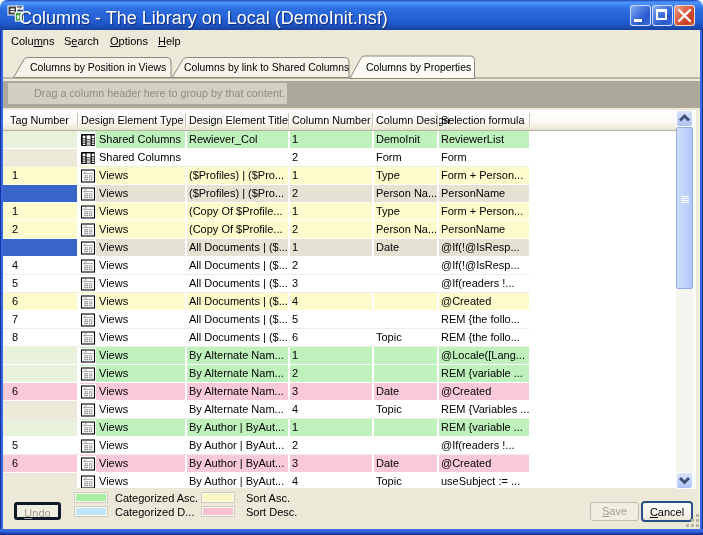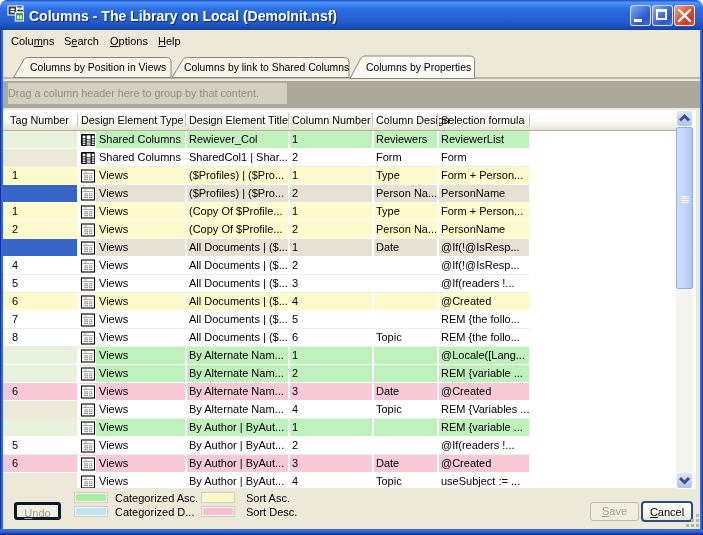--- a/index.html
+++ b/index.html
@@ -1,28 +1,28 @@
 <!DOCTYPE html>
 <html><head><meta charset="utf-8"><style>
 *{margin:0;padding:0;box-sizing:border-box}
 html,body{width:703px;height:535px;overflow:hidden;background:#fff}
 body{font-family:"Liberation Sans",sans-serif;font-size:11px;color:#000;position:relative}
 #win{position:absolute;left:0;top:0;width:703px;height:535px;background:#ece9d8;border-radius:8px 8px 0 0}
 #tbar{position:absolute;left:0;top:0;width:703px;height:30px;border-radius:7px 7px 0 0;
 background:linear-gradient(180deg,#1e44a8 0%,#2f63d4 2.5%,#4182f0 5.5%,#4f97fc 10%,#3c82f2 17%,#2e70e2 28%,#2867da 45%,#2461d4 62%,#2058c8 78%,#1b4db4 90%,#15409c 100%)}
-#ttl{position:absolute;left:29px;top:7.5px;font-size:14px;font-weight:bold;color:#fff;text-shadow:1px 1px 1px rgba(10,24,90,.75);letter-spacing:0}
+#ttl{position:absolute;left:19px;top:7.5px;font-size:18px;font-weight:normal;color:#fff;text-shadow:1px 1px 1px rgba(10,24,90,.75);letter-spacing:0}
 .wb{position:absolute;top:5px;width:21px;height:21px;border-radius:3px;border:1px solid rgba(255,255,255,.75)}
 .wb.b{background:linear-gradient(135deg,#89aef2 0%,#4272dd 45%,#2a58cc 70%,#3d6cd8 100%)}
 #bmin{left:630px}#bmax{left:652px}
 #bcls{left:674px;background:linear-gradient(135deg,#eda28b 0%,#dd6547 40%,#c83c1d 75%,#d95f38 100%)}
 #menu{position:absolute;left:3px;top:30px;width:697px;height:22px;background:#ece9d8}
 .mi{position:absolute;top:5px}
 u{text-decoration:underline}
 #band{position:absolute;left:3px;top:81px;width:697px;height:27px;background:#aca89b}
-#bandbox{position:absolute;left:5px;top:2px;width:279px;height:21px;background:#d4d0c1;color:#908d7e;font-size:10.8px;line-height:21px;padding-left:0}
+#bandbox{position:absolute;left:5px;top:2px;width:279px;height:21px;background:#d4d0c1;color:#908d7e;font-size:10.8px;line-height:21px;padding-left:26px}
 #hdr{position:absolute;left:3px;top:110px;width:673px;height:21px;background:linear-gradient(180deg,#ffffff 0%,#fcfbf7 55%,#f2f0e4 80%,#e9e6d7 95%,#e4e1d0 100%);border-bottom:1px solid #b5b1a1}
 .h{position:absolute;top:0;height:20px;line-height:21px;padding-left:4px;white-space:nowrap;font-size:10.8px}
 .hs{position:absolute;top:3px;height:14px;width:1px;background:#c9c5b5;box-shadow:1px 0 0 #fff}
 #grid{position:absolute;left:0px;top:131px;width:676px;height:357px;overflow:hidden;background:#fff}
 .row{position:absolute;left:3px;width:673px;height:18px}
 .c{position:absolute;top:0;height:17px;line-height:17px;white-space:nowrap;overflow:hidden}
 .t1{padding-left:9px}
 .ic{position:absolute;left:0px;top:0.5px}
 .t2{padding-left:19px}
 .rl{position:absolute;left:0;top:17px;width:526px;height:1px;background:#f0eee3}
@@ -117,42 +117,41 @@
           <rect x="6.6" y="8.2" width="4" height="1.4" fill="#fff"></rect>
           <rect x="6.6" y="10.4" width="4" height="1.4" fill="#fff"></rect>
           <rect x="6.6" y="12.3" width="4" height="1.2" fill="#fff"></rect>
           <rect x="11.8" y="3.6" width="2.6" height="2.8" fill="#fff"></rect>
           <rect x="11.8" y="7.2" width="2.6" height="1.4" fill="#fff"></rect>
           <rect x="11.8" y="9.4" width="2.6" height="1.4" fill="#fff"></rect>
           <rect x="11.8" y="11.6" width="2.6" height="1.4" fill="#fff"></rect>
         </svg><span class="t2">Shared Columns</span></div>
 <div class="c" style="left:184px;width:101px;background:#bff1bc;padding-left:2px">Rewiever_Col</div>
 <div class="c" style="left:287px;width:82px;background:#bff1bc;padding-left:2px">1</div>
-<div class="c" style="left:371px;width:63px;background:#bff1bc;padding-left:2px">Reviewers</div>
+<div class="c" style="left:371px;width:63px;background:#bff1bc;padding-left:2px">DemoInit</div>
 <div class="c" style="left:436px;width:90px;background:#bff1bc;padding-left:2px">ReviewerList</div>
 </div>
 <div class="row" style="top:18px">
 <div class="c" style="left:0;width:74px;background:#ece9d8"></div>
 <div class="c" style="left:77px;width:105px;background:#ffffff"><svg class="ic" width="16" height="16" viewBox="0 0 16 16">
           <rect x="0" y="0" width="16" height="16" fill="#fff"></rect>
           <rect x="1" y="2" width="14" height="12" fill="#000" rx="1"></rect>
           <rect x="2.6" y="3.6" width="2.8" height="2.8" fill="#fff"></rect>
           <rect x="2.6" y="7.2" width="2.8" height="1.4" fill="#fff"></rect>
           <rect x="2.6" y="9.4" width="2.8" height="1.4" fill="#fff"></rect>
           <rect x="2.6" y="11.6" width="2.8" height="1.4" fill="#fff"></rect>
           <rect x="6.6" y="3.4" width="4" height="4" fill="#fff"></rect>
           <rect x="6.6" y="8.2" width="4" height="1.4" fill="#fff"></rect>
           <rect x="6.6" y="10.4" width="4" height="1.4" fill="#fff"></rect>
           <rect x="6.6" y="12.3" width="4" height="1.2" fill="#fff"></rect>
           <rect x="11.8" y="3.6" width="2.6" height="2.8" fill="#fff"></rect>
           <rect x="11.8" y="7.2" width="2.6" height="1.4" fill="#fff"></rect>
           <rect x="11.8" y="9.4" width="2.6" height="1.4" fill="#fff"></rect>
           <rect x="11.8" y="11.6" width="2.6" height="1.4" fill="#fff"></rect>
         </svg><span class="t2">Shared Columns</span></div>
-<div class="c" style="left:184px;width:101px;background:#ffffff;padding-left:2px">SharedCol1 | Shar...</div>
 <div class="c" style="left:287px;width:82px;background:#ffffff;padding-left:2px">2</div>
 <div class="c" style="left:371px;width:63px;background:#ffffff;padding-left:2px">Form</div>
 <div class="c" style="left:436px;width:90px;background:#ffffff;padding-left:2px">Form</div>
 <i class="rl"></i>
     </div>
 <div class="row" style="top:36px">
 <div class="c" style="left:0;width:74px;background:#fdfacb"><span class="t1">1</span></div>
 <div class="c" style="left:77px;width:105px;background:#fdfacb"><svg class="ic" width="16" height="16" viewBox="0 0 16 16">
           <rect x="0" y="0" width="16" height="16" fill="#fff"></rect>
           <rect x="1.5" y="2" width="13" height="12" fill="#fff" stroke="#000" stroke-width="1.1"></rect>

